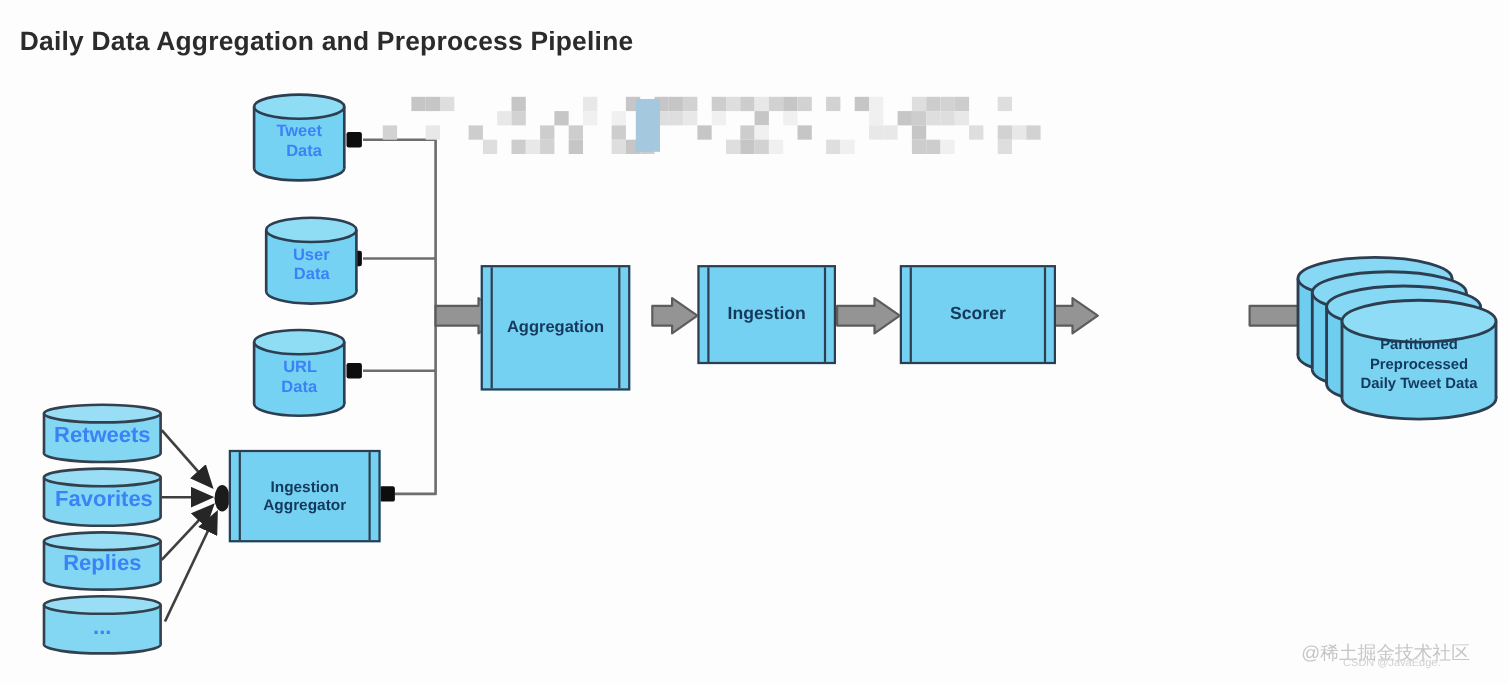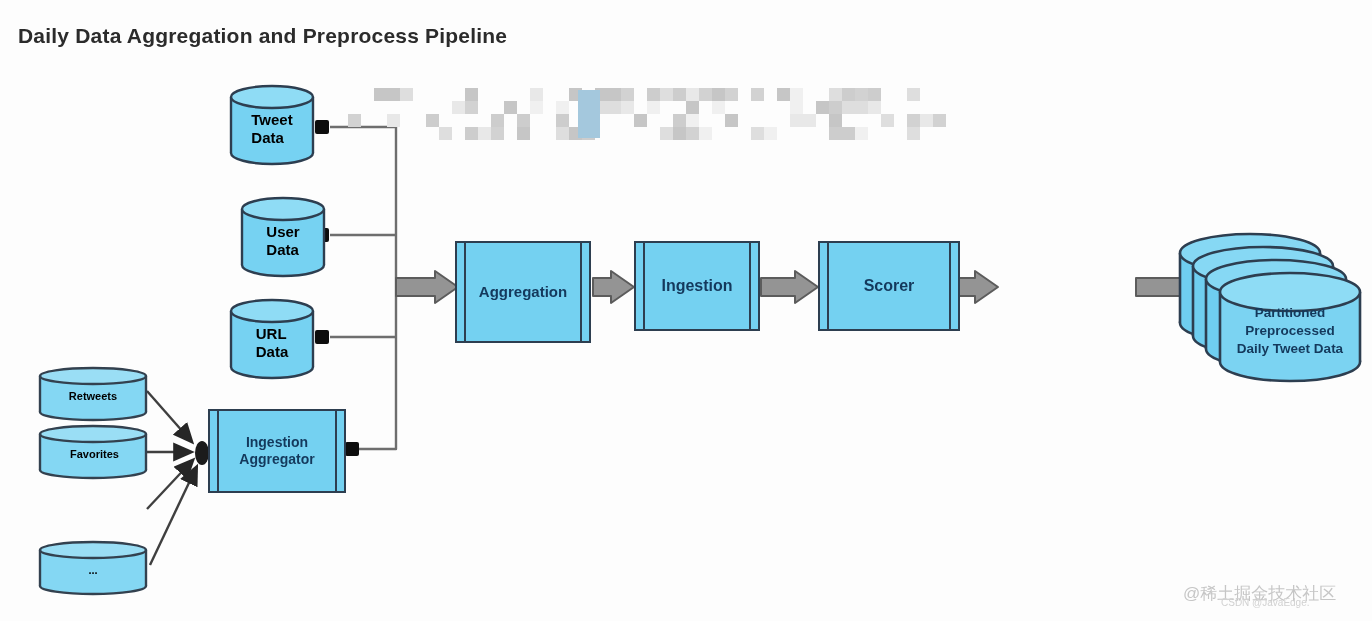--- a/index.html
+++ b/index.html
@@ -3,35 +3,35 @@
 <meta charset="utf-8">
 <style>
   html,body{margin:0;padding:0;background:#ffffff;}
   .canvas{
     position:relative;width:1372px;height:621px;overflow:hidden;
     background:#fdfdfd;
     font-family:"Liberation Sans", sans-serif;
   }
   .title{
     position:absolute;left:18px;top:24px;
-    font-size:21px;font-weight:bold;color:#2b2b2b;letter-spacing:.2px;
+    font-size:24px;font-weight:bold;color:#2b2b2b;letter-spacing:.2px;
   }
   .wires{position:absolute;left:0;top:0;z-index:1;}
   .mosaic{position:absolute;left:0;top:0;width:1372px;height:621px;z-index:2;pointer-events:none;}
   .mosaic .blk{position:absolute;}
   .node{position:absolute;z-index:3;}
   .node svg{display:block;}
   .node-label{
     position:absolute;left:0;top:0;right:0;bottom:0;
     display:flex;align-items:center;justify-content:center;
-    text-align:left;font-weight:bold;color:#000000;
+    text-align:right;font-weight:bold;color:#3b82f6;
     white-space:pre-line;line-height:1.15;pointer-events:none;
   }
   .cyl-tall .node-label{font-size:15px;padding-top:6px;}
-  .cyl-wide .node-label{font-size:11px;padding-top:4px;}
+  .cyl-wide .node-label{font-size:20px;padding-top:4px;}
   .stage{
     position:absolute;z-index:3;background:#74d1f1;
     border:2px solid #2d3e50;box-sizing:border-box;
     display:flex;align-items:center;justify-content:center;
   }
   .stage::before,.stage::after{
     content:"";position:absolute;top:0;bottom:0;width:2px;background:#2d3e50;
   }
   .stage::before{left:7px;}
   .stage::after{right:7px;}
@@ -225,38 +225,48 @@
     <svg width="110" height="56" viewBox="0 0 110 56">
       <ellipse cx="55" cy="46" rx="53" ry="8" fill="#84d7f3" stroke="#33414f" stroke-width="2.4"></ellipse>
       <rect x="2" y="10" width="106" height="36" fill="#84d7f3"></rect>
       <line x1="2" y1="10" x2="2" y2="46" stroke="#33414f" stroke-width="2.4"></line>
       <line x1="108" y1="10" x2="108" y2="46" stroke="#33414f" stroke-width="2.4"></line>
       <ellipse cx="55" cy="10" rx="53" ry="8" fill="#9adef5" stroke="#33414f" stroke-width="2.4"></ellipse>
     </svg>
     <span class="node-label">Favorites</span>
   </div>
 
+  <div class="node cyl-wide" style="left:38px;top:482px;width:110px;height:56px">
+    <svg width="110" height="56" viewBox="0 0 110 56">
+      <ellipse cx="55" cy="46" rx="53" ry="8" fill="#84d7f3" stroke="#33414f" stroke-width="2.4"></ellipse>
+      <rect x="2" y="10" width="106" height="36" fill="#84d7f3"></rect>
+      <line x1="2" y1="10" x2="2" y2="46" stroke="#33414f" stroke-width="2.4"></line>
+      <line x1="108" y1="10" x2="108" y2="46" stroke="#33414f" stroke-width="2.4"></line>
+      <ellipse cx="55" cy="10" rx="53" ry="8" fill="#9adef5" stroke="#33414f" stroke-width="2.4"></ellipse>
+    </svg>
+    <span class="node-label">Replies</span>
+  </div>
 
   <div class="node cyl-wide" style="left:38px;top:540px;width:110px;height:56px">
     <svg width="110" height="56" viewBox="0 0 110 56">
       <ellipse cx="55" cy="46" rx="53" ry="8" fill="#84d7f3" stroke="#33414f" stroke-width="2.4"></ellipse>
       <rect x="2" y="10" width="106" height="36" fill="#84d7f3"></rect>
       <line x1="2" y1="10" x2="2" y2="46" stroke="#33414f" stroke-width="2.4"></line>
       <line x1="108" y1="10" x2="108" y2="46" stroke="#33414f" stroke-width="2.4"></line>
       <ellipse cx="55" cy="10" rx="53" ry="8" fill="#9adef5" stroke="#33414f" stroke-width="2.4"></ellipse>
     </svg>
     <span class="node-label">...</span>
   </div>
 
   <div class="stage" style="left:208px;top:409px;width:138px;height:84px">
     <span class="stage-label" style="font-size:14px">Ingestion
 Aggregator</span>
   </div>
 
-  <div class="stage" style="left:455px;top:241px;width:136px;height:102px">
+  <div class="stage" style="left:437px;top:241px;width:136px;height:114px">
     <span class="stage-label" style="font-size:15px">Aggregation</span>
   </div>
 
   <div class="stage" style="left:634px;top:241px;width:126px;height:90px">
     <span class="stage-label" style="font-size:16px">Ingestion</span>
   </div>
 
   <div class="stage" style="left:818px;top:241px;width:142px;height:90px">
     <span class="stage-label" style="font-size:16px">Scorer</span>
   </div>

